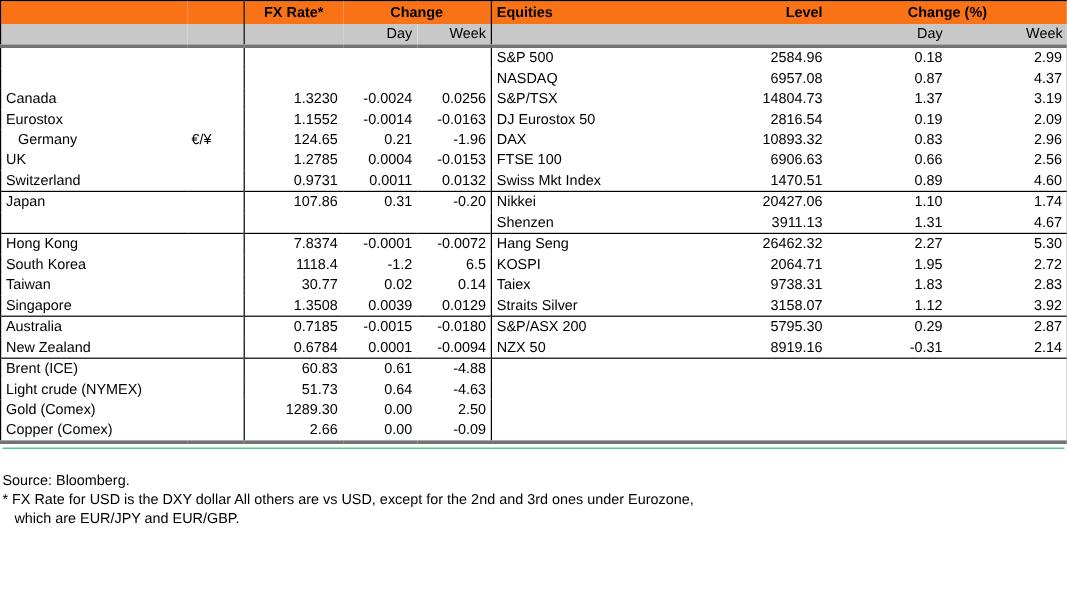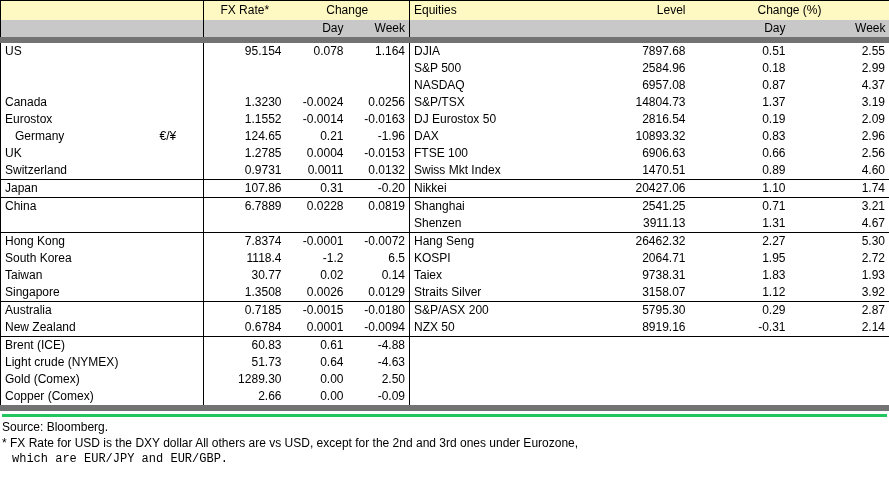--- a/index.html
+++ b/index.html
@@ -41,55 +41,55 @@
   col.c-fx     { width: 82px; }
   col.c-day    { width: 62px; }
   col.c-week   { width: 62px; }
   col.c-eqname { width: 160px; }
   col.c-level  { width: 120px; }
   col.c-eday   { width: 100px; }
   col.c-eweek  { width: 100px; }
 
   
   thead tr.hdr td {
-    background: #fef9c3;
+    background: #f97316;
     height: 19px;
     line-height: 19px;
-    font-weight: normal;
+    font-weight: bold;
   }
   thead tr.hdr2 td {
     background: #c8c8c8;
     height: 17px;
     line-height: 17px;
   }
   .r { text-align: right; }
   .l { text-align: left; }
   .c { text-align: center; }
 
   
   .bl { border-left: 1px solid #000; }
   .br { border-right: 1px solid #000; }
   .bt { border-top: 1px solid #000; }
-  .bb { border-bottom: 6px solid #737373; }
+  .bb { border-bottom: 3px solid #737373; }
 
   .topline td { border-top: 1px solid #000; }
 
   .indent { padding-left: 14px !important; }
 
   .footer {
     padding: 3px 2px 0 2px;
     font-size: 12px;
     line-height: 16px;
   }
   .footer div { white-space: nowrap; }
-  .footnote-indent { padding-left: 10px; font-family: Liberation Mono, monospace; }
+  .footnote-indent { padding-left: 10px; }
   .srcline {
-    border-top: 3px solid #22c55e;
+    border-top: 1px solid #22c55e;
     margin-top: 0;
-    padding-top: 2px;
+    padding-top: 18px;
   }
 </style>
 </head>
 <body>
 
 <div class="sheet">
 
   <table class="market">
     <colgroup>
       <col class="c-name">
@@ -118,31 +118,20 @@
         <td class="bb bl"></td>
         <td class="bb r">Day</td>
         <td class="bb r">Week</td>
         <td class="bb bl"></td>
         <td class="bb"></td>
         <td class="bb r">Day</td>
         <td class="bb r">Week</td>
       </tr>
     </thead>
     <tbody id="tbody">
-        <tr class="topline">
-          <td class="l bl bt">US</td>
-          <td class="l bt"></td>
-          <td class="r bl bt">95.154</td>
-          <td class="r bt">0.078</td>
-          <td class="r bt">1.164</td>
-          <td class="l bl bt">DJIA</td>
-          <td class="r bt">7897.68</td>
-          <td class="r bt">0.51</td>
-          <td class="r br bt">2.55</td>
-        </tr>
         <tr>
           <td class="l bl"></td>
           <td class="l"></td>
           <td class="r bl"></td>
           <td class="r"></td>
           <td class="r"></td>
           <td class="l bl">S&amp;P 500</td>
           <td class="r">2584.96</td>
           <td class="r">0.18</td>
           <td class="r br">2.99</td>
@@ -217,31 +206,20 @@
           <td class="l bl bt">Japan</td>
           <td class="l bt"></td>
           <td class="r bl bt">107.86</td>
           <td class="r bt">0.31</td>
           <td class="r bt">-0.20</td>
           <td class="l bl bt">Nikkei</td>
           <td class="r bt">20427.06</td>
           <td class="r bt">1.10</td>
           <td class="r br bt">1.74</td>
         </tr>
-        <tr class="topline">
-          <td class="l bl bt">China</td>
-          <td class="l bt"></td>
-          <td class="r bl bt">6.7889</td>
-          <td class="r bt">0.0228</td>
-          <td class="r bt">0.0819</td>
-          <td class="l bl bt">Shanghai</td>
-          <td class="r bt">2541.25</td>
-          <td class="r bt">0.71</td>
-          <td class="r br bt">3.21</td>
-        </tr>
         <tr>
           <td class="l bl"></td>
           <td class="l"></td>
           <td class="r bl"></td>
           <td class="r"></td>
           <td class="r"></td>
           <td class="l bl">Shenzen</td>
           <td class="r">3911.13</td>
           <td class="r">1.31</td>
           <td class="r br">4.67</td>
@@ -270,27 +248,27 @@
         </tr>
         <tr>
           <td class="l bl">Taiwan</td>
           <td class="l"></td>
           <td class="r bl">30.77</td>
           <td class="r">0.02</td>
           <td class="r">0.14</td>
           <td class="l bl">Taiex</td>
           <td class="r">9738.31</td>
           <td class="r">1.83</td>
-          <td class="r br">1.93</td>
+          <td class="r br">2.83</td>
         </tr>
         <tr>
           <td class="l bl">Singapore</td>
           <td class="l"></td>
           <td class="r bl">1.3508</td>
-          <td class="r">0.0026</td>
+          <td class="r">0.0039</td>
           <td class="r">0.0129</td>
           <td class="l bl">Straits Silver</td>
           <td class="r">3158.07</td>
           <td class="r">1.12</td>
           <td class="r br">3.92</td>
         </tr>
         <tr class="topline">
           <td class="l bl bt">Australia</td>
           <td class="l bt"></td>
           <td class="r bl bt">0.7185</td>

